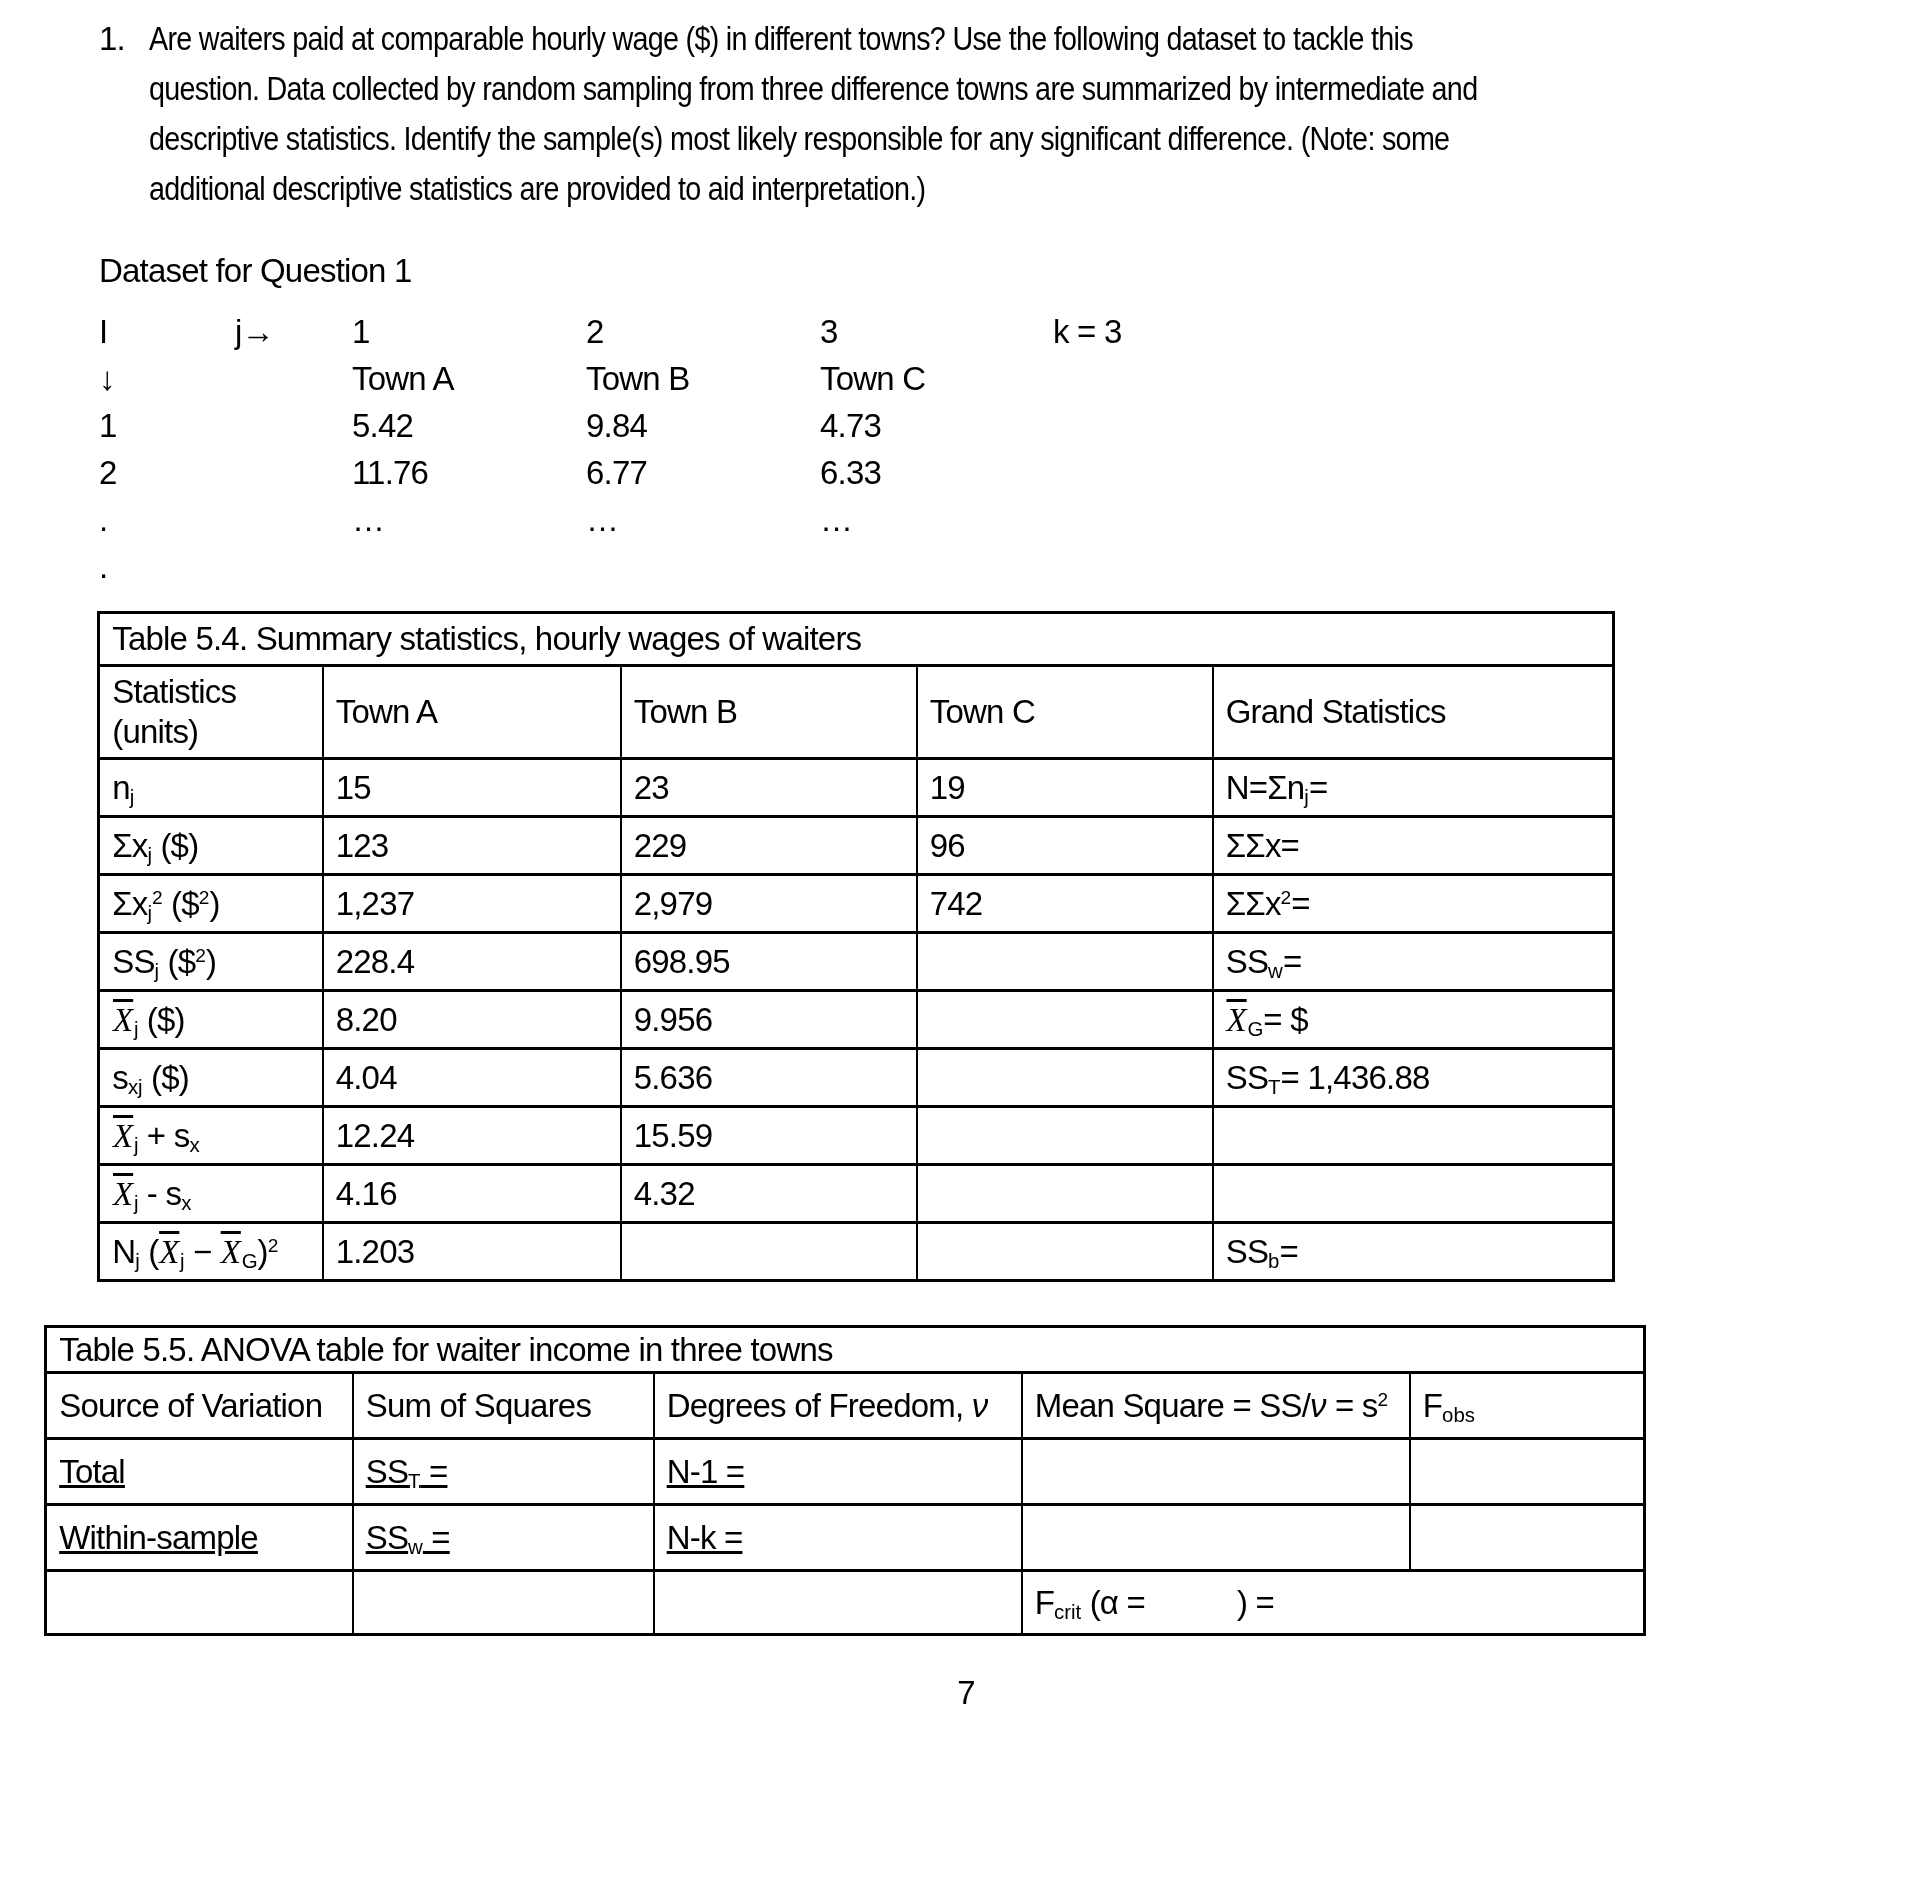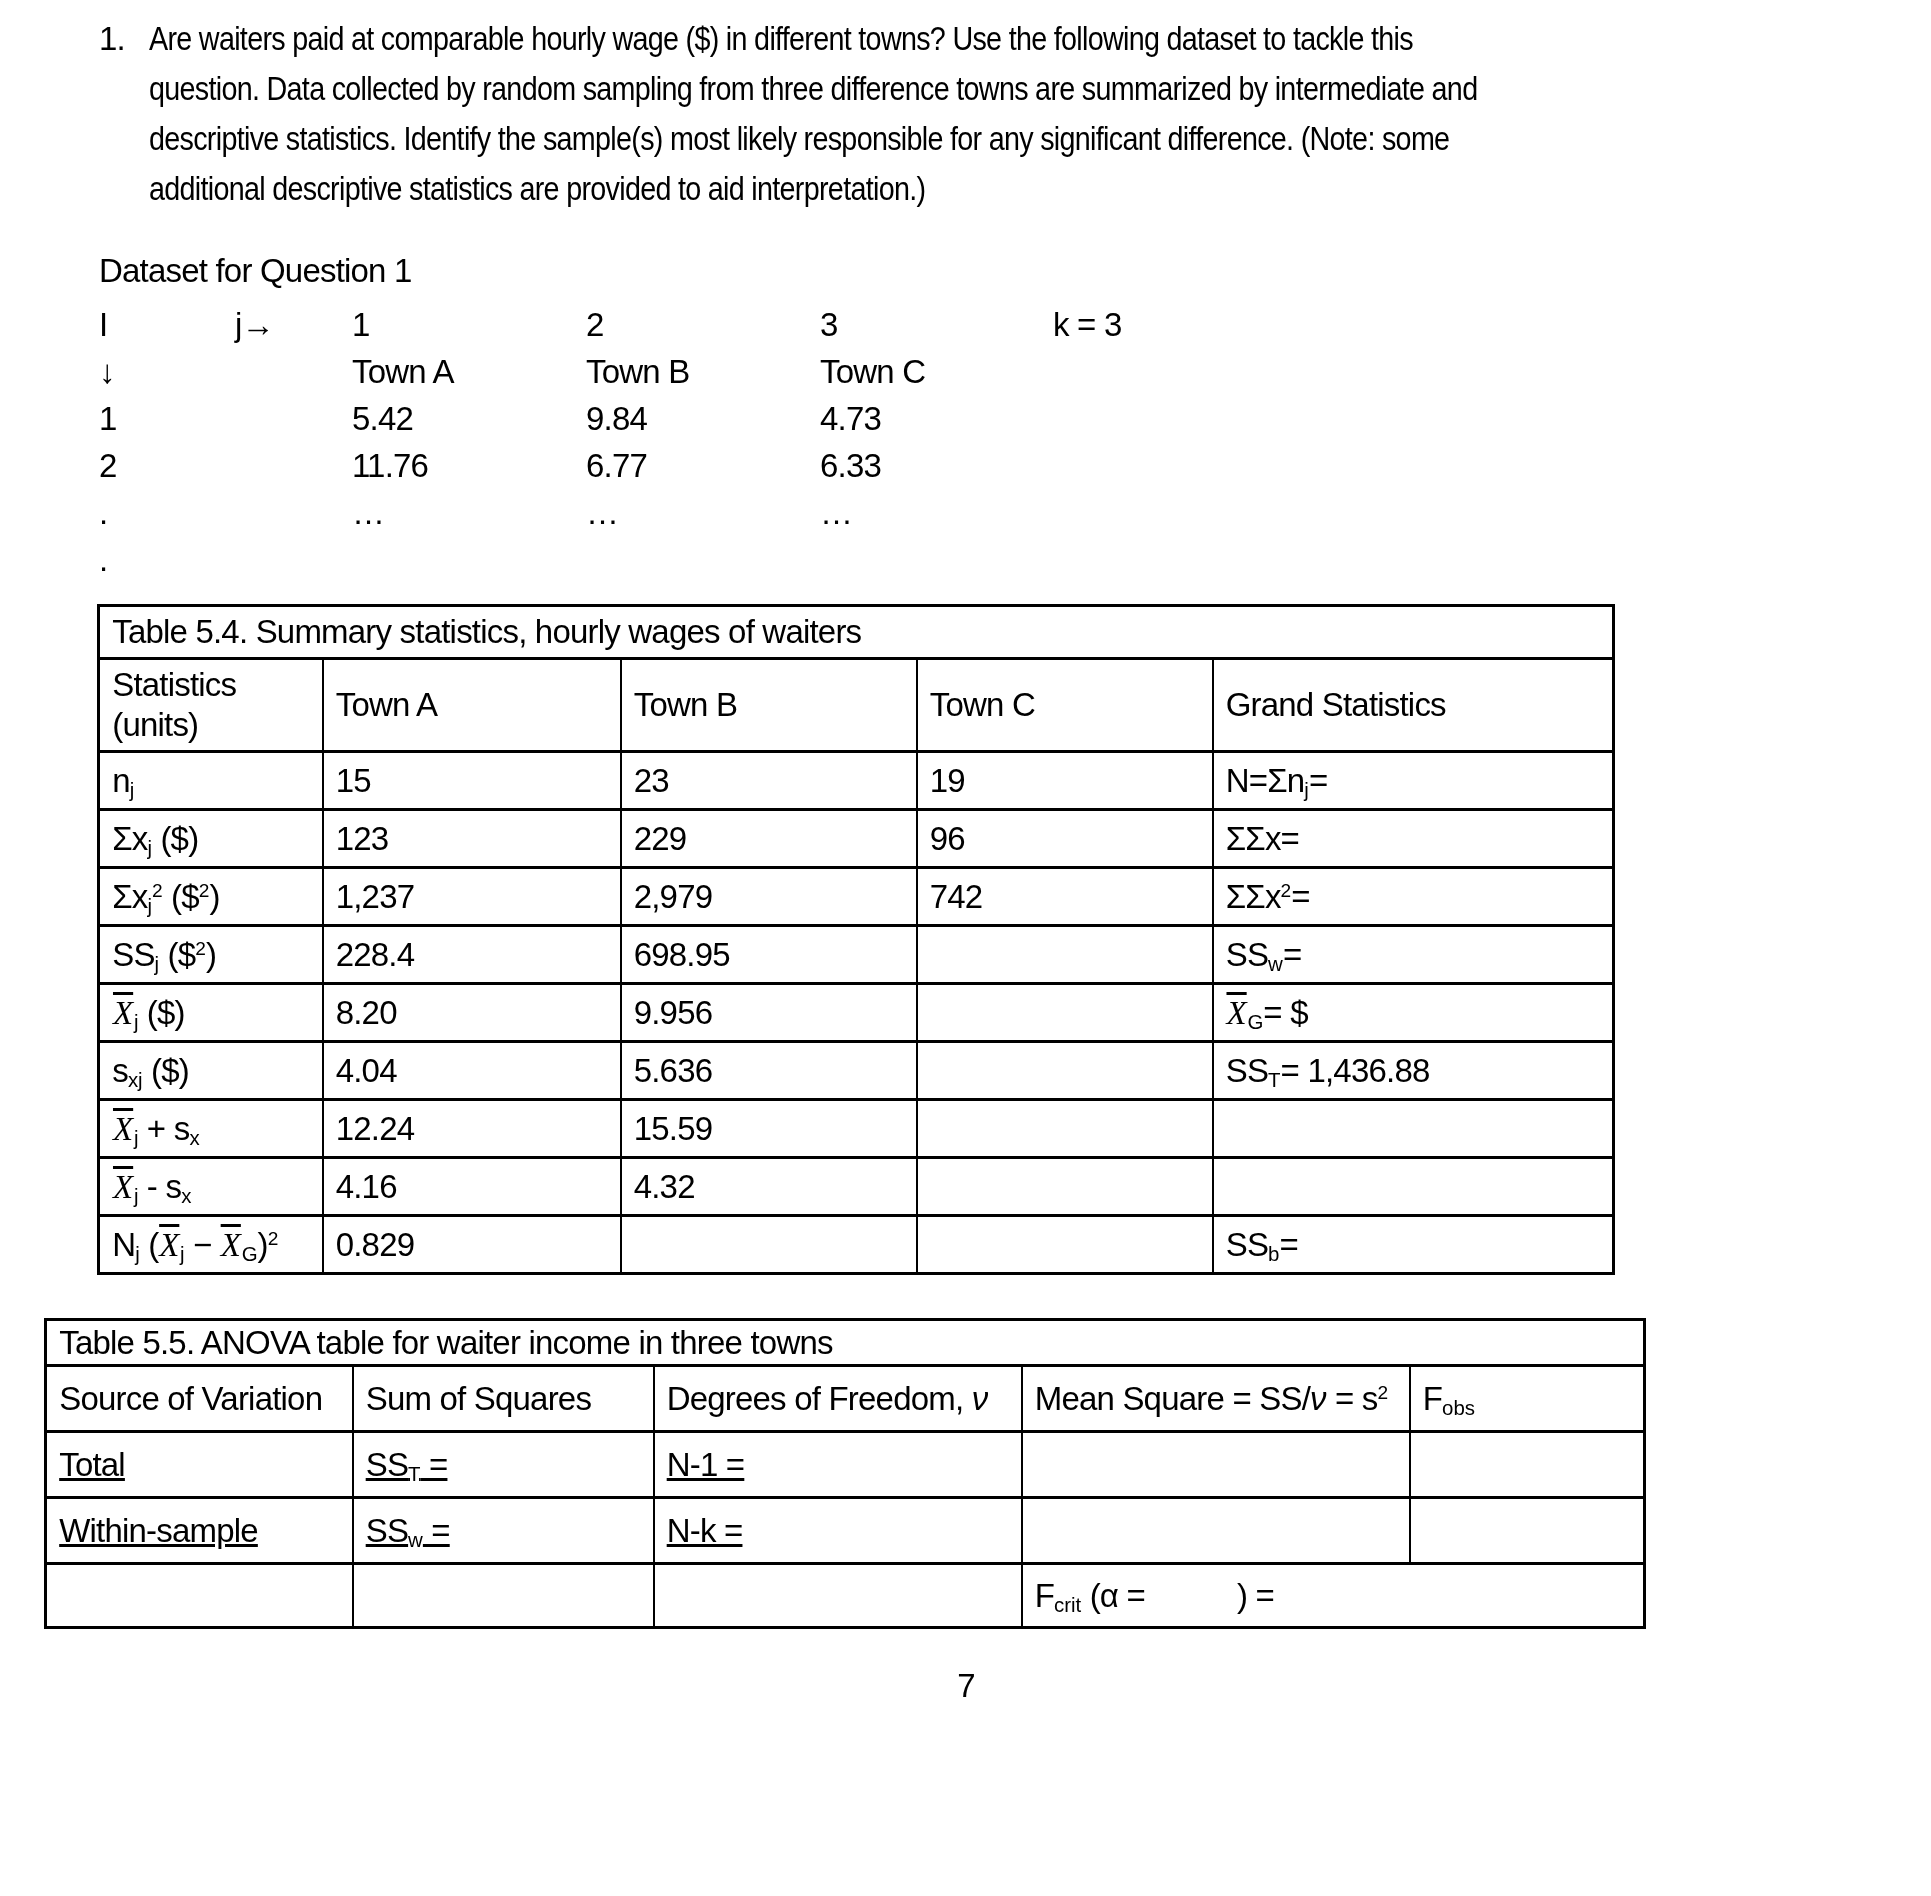--- a/index.html
+++ b/index.html
@@ -23,21 +23,21 @@
   
   .question { display: flex; padding: 13.7px 0 0 99px; }
   .qnum { width: 50px; flex: none; line-height: 50px; }
   .qline {
     line-height: 50px; white-space: nowrap;
     transform: scaleX(0.87); transform-origin: 0 50%;
   }
 
   
   .dataset { margin: 34px 0 0 99px; }
-  .ds-title { line-height: 46px; margin-bottom: 7px; }
+  .ds-title { line-height: 46px; margin-bottom: 14px; }
   .ds-grid {
     display: grid;
     grid-template-columns: 136px 117px 234px 234px 233px 252px;
   }
   .ds-grid > div { line-height: 47px; white-space: nowrap; }
 
   
   table { border-collapse: collapse; table-layout: fixed; }
   td {
     border: 2.3px solid #000;
@@ -198,21 +198,21 @@
     </tr>
     <tr class="datarow">
       <td><span class="ov">X</span><sub>j</sub> - s<sub>x</sub></td>
       <td>4.16</td>
       <td>4.32</td>
       <td></td>
       <td></td>
     </tr>
     <tr class="datarow">
       <td>N<sub>j</sub> (<span class="ov">X</span><sub>j</sub> − <span class="ov">X</span><sub>G</sub>)<sup>2</sup></td>
-      <td>0.829</td>
+      <td>1.203</td>
       <td></td>
       <td></td>
       <td>SS<sub>b</sub>=</td>
     </tr>
   </tbody>
     </table>
 
   <table class="t55">
     <colgroup>
         <col style="width:307px">

